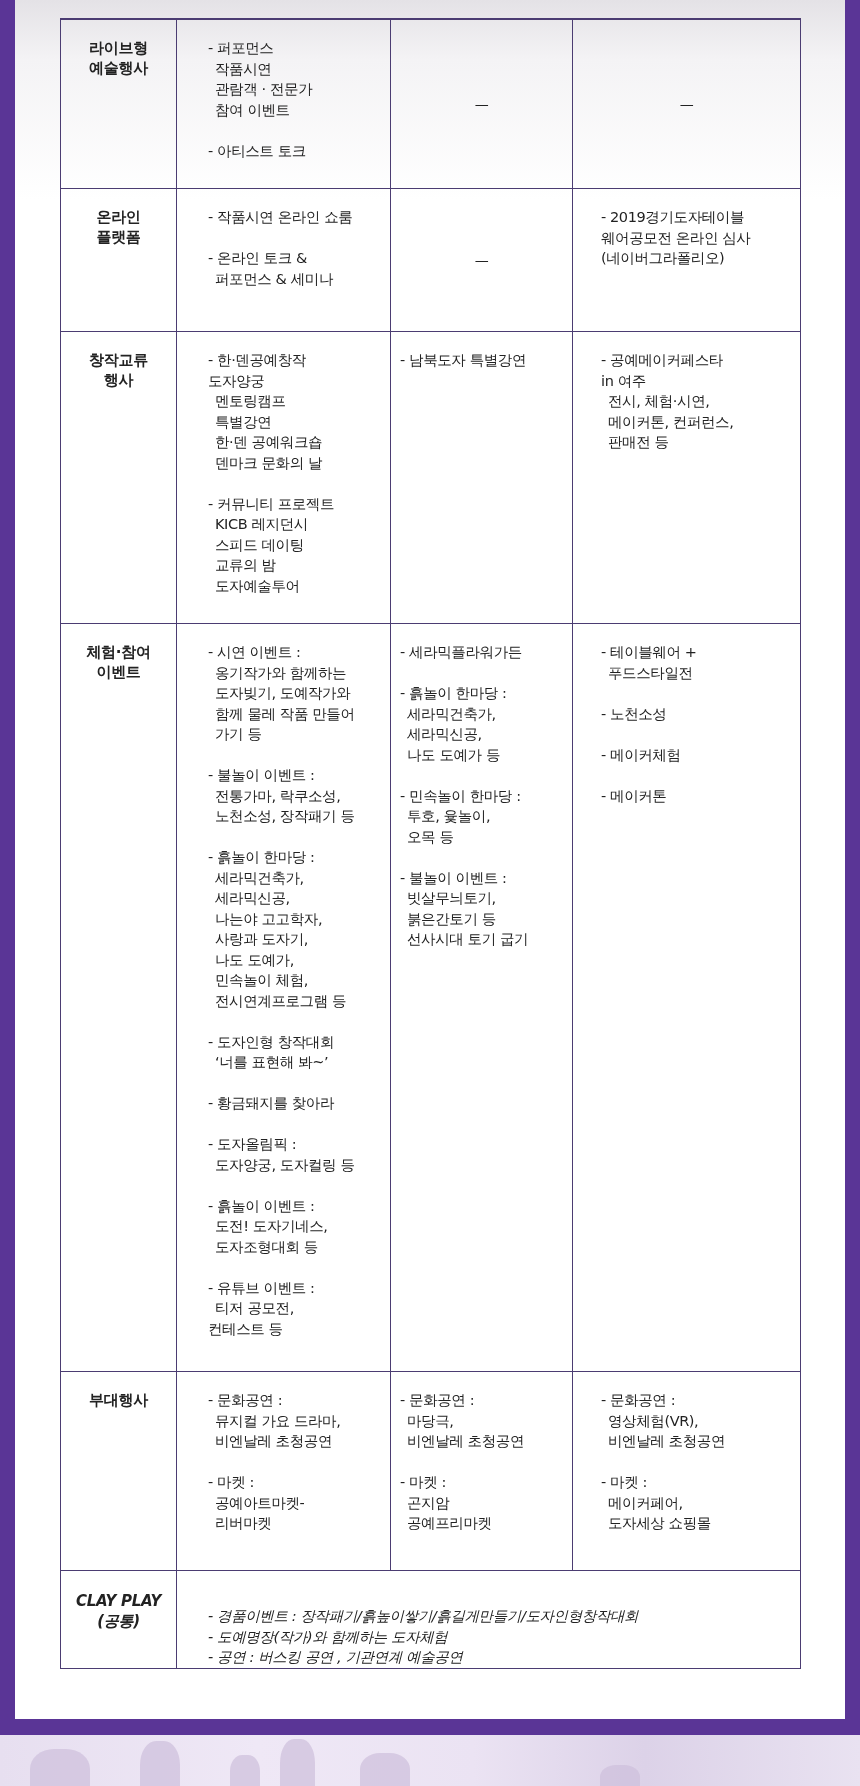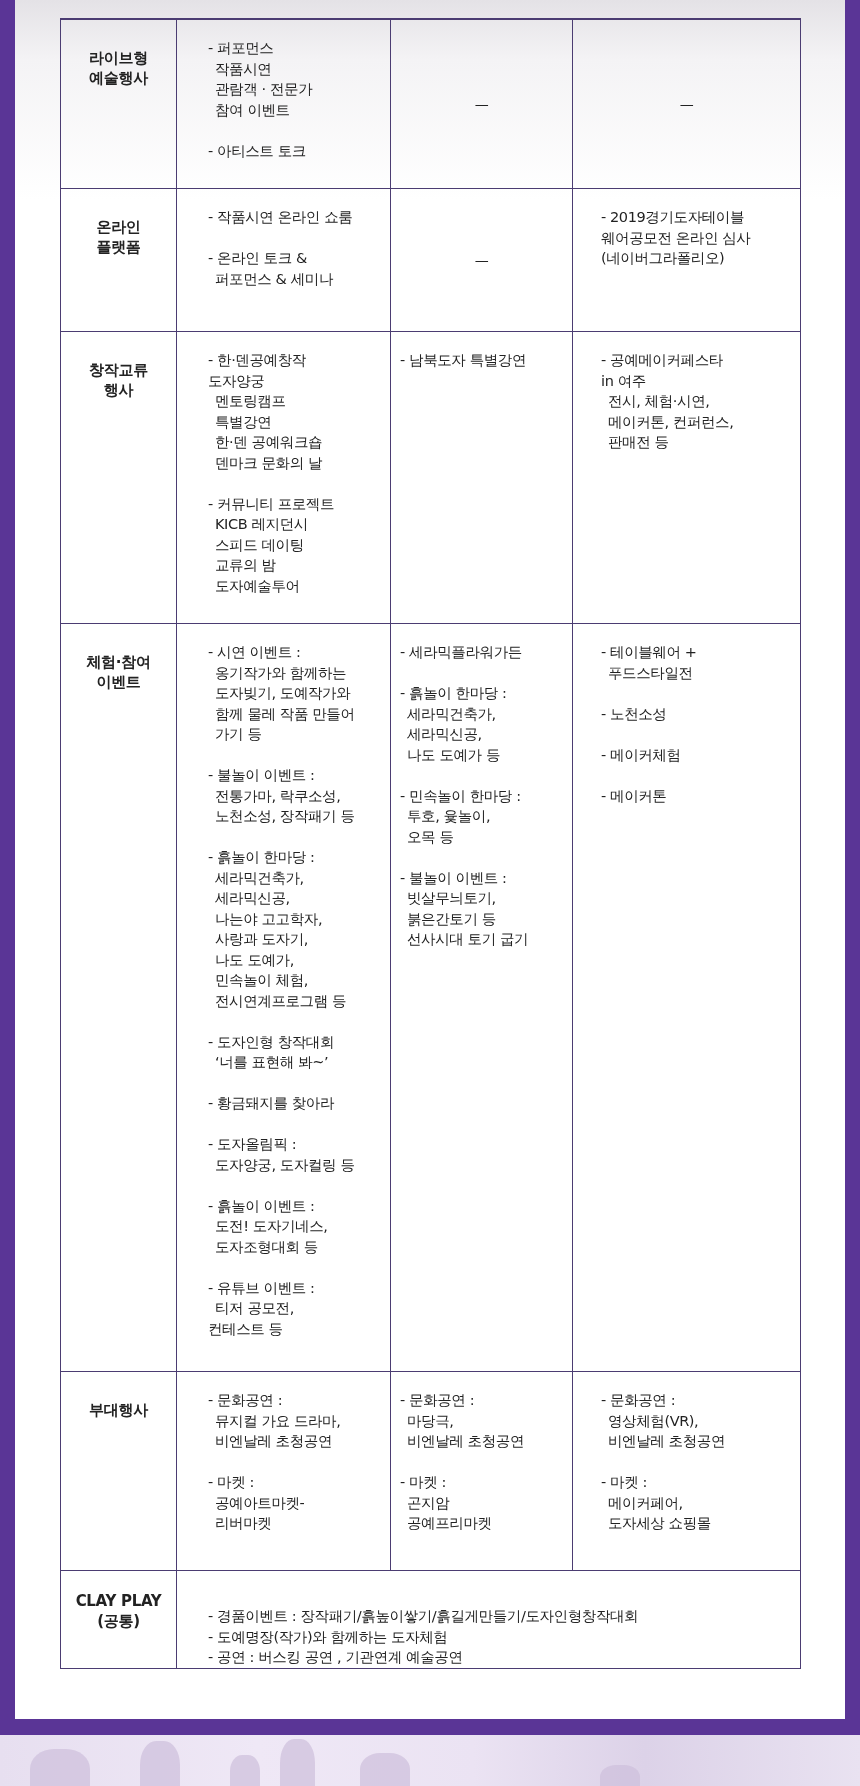--- a/index.html
+++ b/index.html
@@ -12,21 +12,21 @@
 
   .panel { position: absolute; left: 15px; top: 0; width: 830px; height: 1719px;
     background: linear-gradient(180deg, #e4e2e6 0px, #f4f3f5 60px, #ffffff 200px, #ffffff 100%); }
 
   .photo-strip { position: absolute; left: 0; top: 1735px; width: 860px; height: 51px;
     background: linear-gradient(90deg, #e7dff0 0%, #efe8f6 30%, #ebe3f3 55%, #dcd2e8 75%, #e9e2f1 100%); overflow: hidden; }
   .photo-strip .shape { position: absolute; border-radius: 40% 40% 10% 10%; background: #cdbfdc; opacity: .7; }
 
   table.schedule { position: absolute; left: 60px; top: 18px; width: 740px; border-collapse: collapse; table-layout: fixed; }
   table.schedule td { border: 1px solid #4b3c72; vertical-align: top; font-size: 14.5px; line-height: 20.5px; letter-spacing: -0.4px; }
-  table.schedule td.cat { text-align: center; font-weight: bold; font-size: 15px; line-height: 20px; padding-top: 28px; letter-spacing: -0.3px; }
+  table.schedule td.cat { text-align: center; font-weight: bold; font-size: 15px; line-height: 20px; padding-top: 18px; letter-spacing: -0.3px; }
   table.schedule td.cell { padding: 18px 8px 0 31px; }
   table.schedule td.cell.c2 { padding-left: 9px; }
   table.schedule td.cell.c3 { padding-left: 28px; }
   table.schedule td.dash { text-align: center; vertical-align: middle; padding: 0; font-size: 14px; }
   .block { margin-bottom: 20.5px; }
   .block:last-child { margin-bottom: 0; }
   .line { display: block; white-space: nowrap; }
   .line.indent { padding-left: 7px; }
   td.common { padding: 35px 8px 0 31px; vertical-align: top; }
   td.common .line { white-space: nowrap; }
@@ -252,21 +252,21 @@
             <span class="line indent">영상체험(VR),</span>
             <span class="line indent">비엔날레 초청공연</span>
           </div>
           <div class="block">
             <span class="line">- 마켓 :</span>
             <span class="line indent">메이커페어,</span>
             <span class="line indent">도자세상 쇼핑몰</span>
           </div>
         </td>
       </tr>
-      <tr style="height: 95px;">
+      <tr style="height: 95px; font-style: italic;">
         <td class="cat" style="padding-top: 20px;">
           <span class="line-cat">CLAY PLAY</span>
           <span class="line-cat">(공통)</span>
         </td>
         <td colspan="3" class="common">
           <span class="line">- 경품이벤트 : 장작패기/흙높이쌓기/흙길게만들기/도자인형창작대회</span>
           <span class="line">- 도예명장(작가)와 함께하는 도자체험</span>
           <span class="line">- 공연 : 버스킹 공연 , 기관연계 예술공연</span>
         </td>
       </tr>

